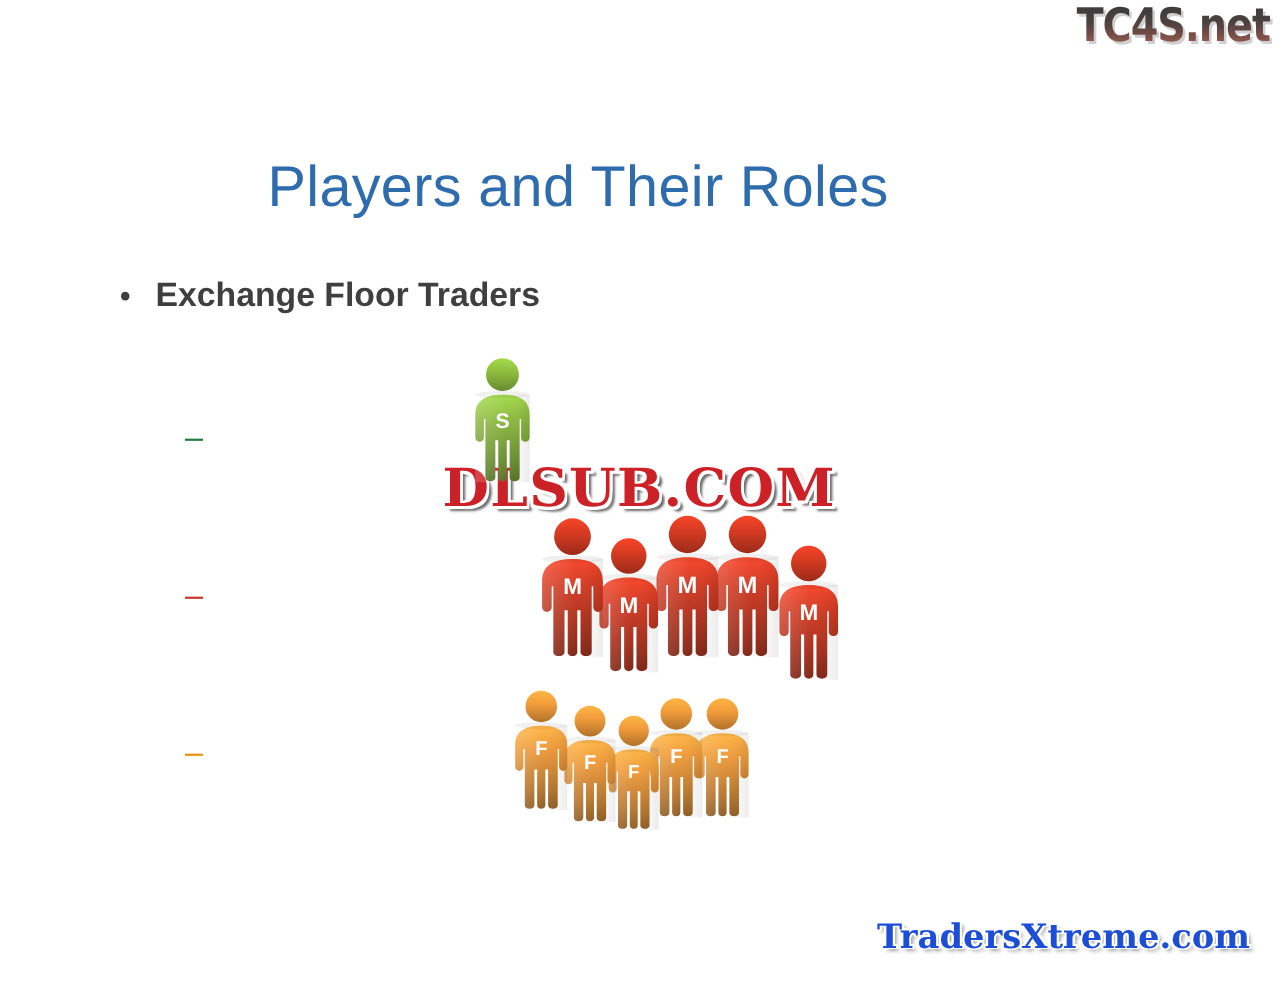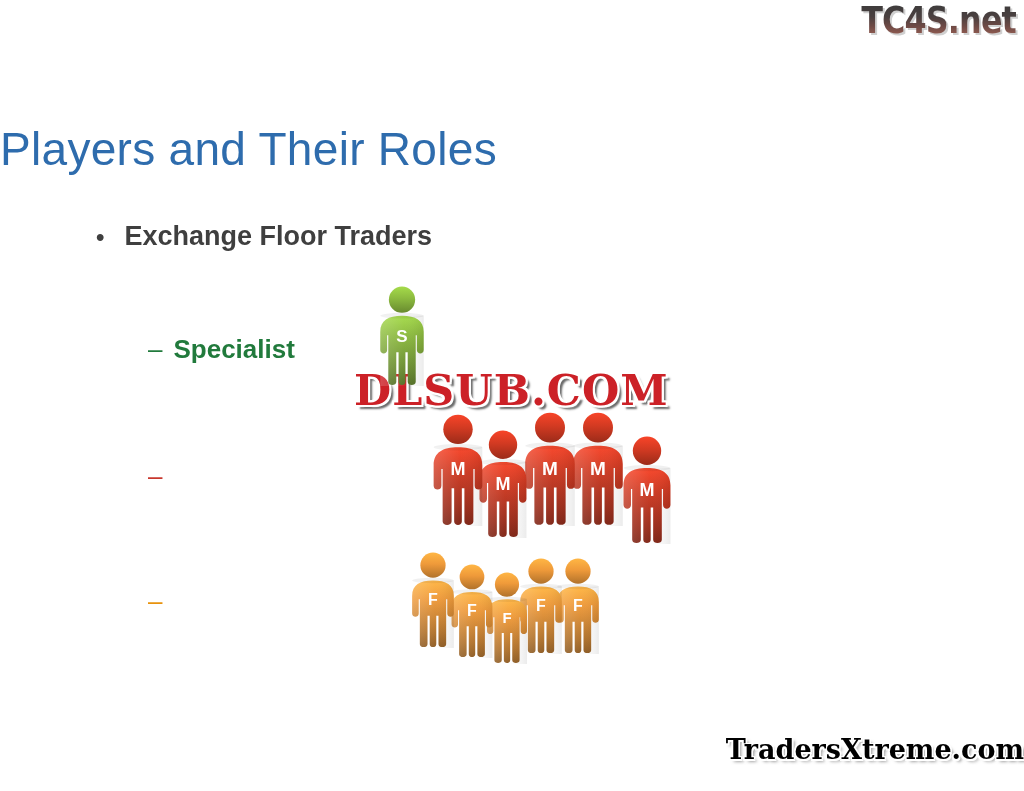--- a/index.html
+++ b/index.html
@@ -49,46 +49,47 @@
     transform: scaleX(0.86);
     transform-origin: right top;
     color: rgba(150,150,150,0.45);
     white-space: nowrap;
     line-height: 1.05;
   }
 
   
   .brand-tx {
     position: absolute;
-    right: 0;
+    right: 24px;
     bottom: 26px;
     font-family: "DejaVu Serif", serif;
     font-weight: bold;
     font-size: 27px;
-    color: #000000;
+    color: #1d4ed8;
     white-space: nowrap;
     letter-spacing: 0px;
     text-shadow:
       -1.5px -1.5px 0 #ffffff,
        1.5px -1.5px 0 #ffffff,
       -1.5px  1.5px 0 #ffffff,
        1.5px  1.5px 0 #ffffff,
        0px   -1.5px 0 #ffffff,
        0px    1.5px 0 #ffffff,
       -1.5px  0px   0 #ffffff,
        1.5px  0px   0 #ffffff,
        3px    3px   3px rgba(90,90,90,0.55);
   }
 
   
   .slide-title {
     position: absolute;
     left: 0;
     top: 122px;
     width: 925px;
+    text-align: center;
     font-family: "Liberation Sans", sans-serif;
     font-size: 46px;
     font-weight: normal;
     color: #2e6cad;
     letter-spacing: 0.3px;
   }
 
   
   .bullet-l1 {
     position: absolute;
@@ -176,21 +177,20 @@
 
   <div class="slide-title">Players and Their Roles</div>
 
   <div class="bullet-l1">
     <span class="dot">•</span>
     <span>Exchange Floor Traders</span>
   </div>
 
   <div class="bullet-l2 bullet-specialist">
     <span class="dash">–</span>
-    <span>Specialist</span>
   </div>
 
   <div class="bullet-l2 bullet-marketmaker">
     <span class="dash">–</span>
   </div>
 
   <div class="bullet-l2 bullet-floorbroker">
     <span class="dash">–</span>
   </div>
 

